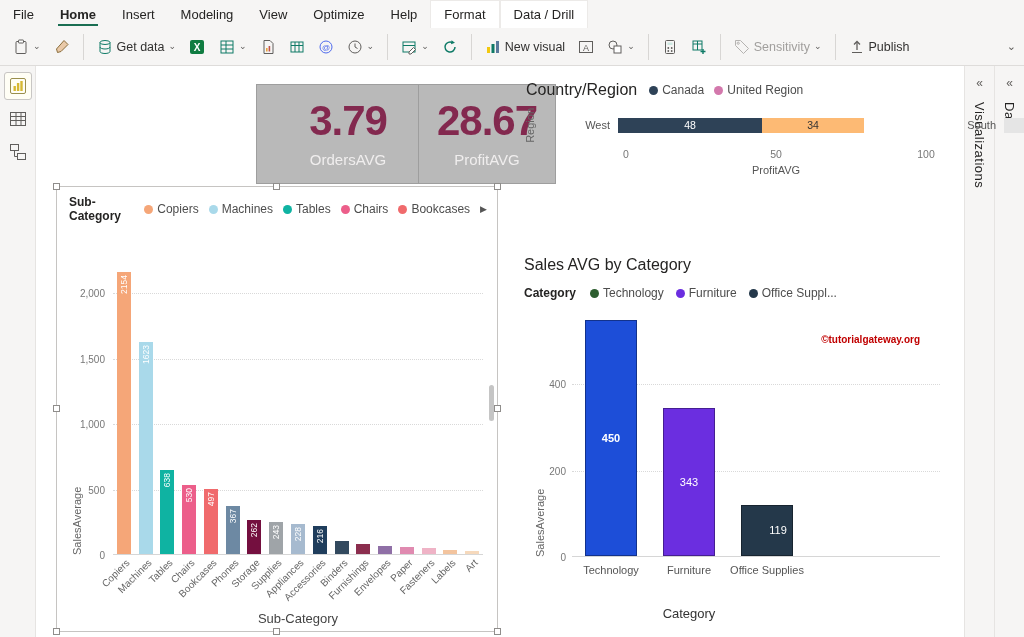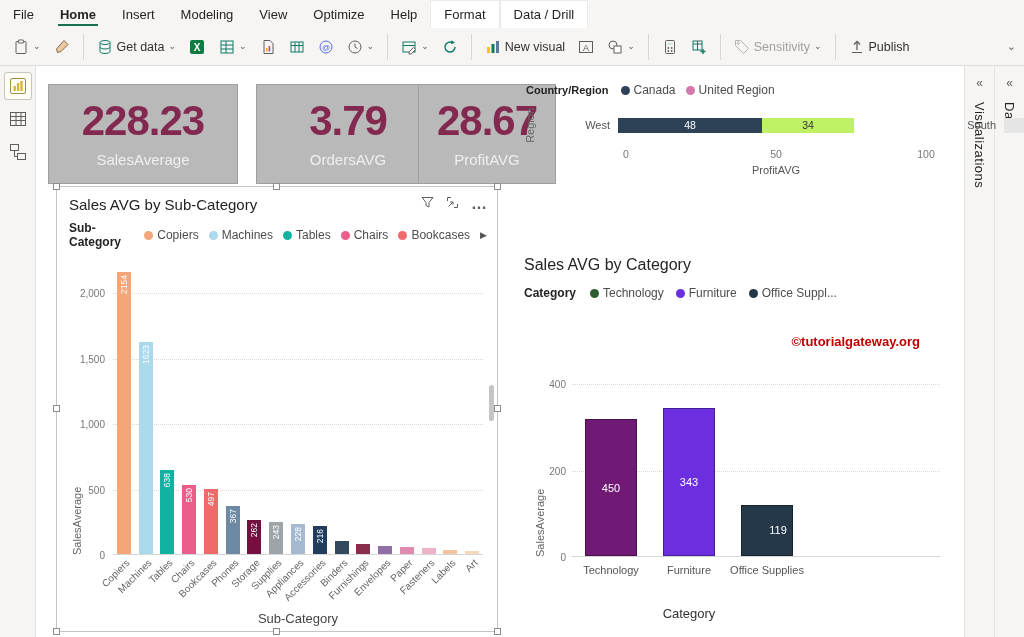--- a/index.html
+++ b/index.html
@@ -45,21 +45,21 @@
 
   
   .card{position:absolute;background:#b9b9b9;border:1px solid #9e9e9e;
     display:flex;flex-direction:column;align-items:center;justify-content:center}
   .card .num{font-weight:700;color:#83294f;font-size:42px;line-height:1;letter-spacing:-1px}
   .card .cap{color:#f0eeee;font-size:15px;margin-top:9px}
 
   
   .country{position:absolute;left:486px;top:14px;width:434px;height:184px;font-size:11px}
   .c-legend{display:flex;align-items:center;gap:12px;padding-left:4px;height:20px}
-  .c-legend-title{font-weight:700;font-size:11px;color:#252423}
+  .c-legend-title{font-weight:400;font-size:16px;color:#252423}
   .lg-item{display:flex;align-items:center;gap:4px;color:#4d4d4d;font-size:12px}
   .lg-dot{width:9px;height:9px;border-radius:50%;display:inline-block;flex:none}
   .c-body{display:flex;margin-top:8px}
   .c-ytitle{width:16px;writing-mode:vertical-rl;transform:rotate(180deg);font-size:11px;color:#666;
     display:flex;align-items:center;justify-content:center}
   .c-rows{display:flex;flex-direction:row;gap:6px}
   .c-row{display:flex;align-items:center}
   .c-cat{width:80px;text-align:right;padding-right:8px;color:#555;font-size:11px}
   .c-track{width:300px;height:15px;display:flex}
   .c-seg{height:100%;display:flex;align-items:center;justify-content:center}
@@ -95,21 +95,21 @@
   .v-xlabels{position:absolute;left:0;top:368px;width:100%;height:58px;overflow:visible}
   .xlab{position:absolute;top:2px;width:80px;text-align:right;transform:rotate(-45deg);
     transform-origin:100% 0;font-size:10px;color:#666;white-space:nowrap}
   .v-xtitle{position:absolute;bottom:5px;left:56px;width:370px;text-align:center;font-size:13px;color:#444}
   .v-scroll{position:absolute;right:3px;top:198px;width:5px;height:36px;background:#c5c5c5;border-radius:3px}
 
   
   .category{position:absolute;left:480px;top:188px;width:446px;height:420px}
   .cat-title{font-size:16px;color:#252423;padding-left:8px;padding-top:2px}
   .cat-legend{display:flex;align-items:center;gap:14px;padding-left:8px;margin-top:12px;font-size:12px}
-  .cat-watermark{position:absolute;top:80px;right:42px;color:#c00000;font-weight:700;font-size:13px}
+  .cat-watermark{position:absolute;top:80px;right:42px;color:#c00000;font-weight:700;font-size:10px}
   .cat-plot{position:absolute;left:56px;top:100px;width:368px;height:203px;border-bottom:1px solid #d6d6d6}
   .cat-bars{position:absolute;left:0;bottom:0;height:100%;width:234px;display:flex;align-items:flex-end}
   .cat-slot{width:78px;display:flex;justify-content:center;align-items:flex-end;height:100%}
   .cat-bar{width:52px;display:flex;align-items:center;justify-content:center;color:#fff;font-size:11px;
     border:1px solid rgba(0,0,0,.35)}
   .cat-ytick{position:absolute;left:18px;width:32px;text-align:right;font-size:10px;color:#777}
   .cat-xlabels{position:absolute;left:56px;top:310px;width:234px;display:flex}
   .cat-xlab{width:78px;text-align:center;font-size:11px;color:#555;line-height:1.25}
   .cat-xtitle{position:absolute;left:56px;top:352px;width:234px;text-align:center;font-size:13px;color:#333}
   .cat-ytitle{position:absolute;left:18px;top:100px;height:203px;writing-mode:vertical-rl;transform:rotate(180deg);
@@ -348,24 +348,20 @@
   <span class="collapse">«</span>
   <span class="vtext">Visualizations</span>
 </div>
 <div class="strip strip-data">
   <span class="collapse">«</span>
   <span class="vtext">Data</span>
 </div>
 
 <div class="canvas">
 
-  <div class="card" style="left:12px;top:18px;width:190px;height:100px">
-    <div class="num">228.23</div>
-    <div class="cap">SalesAverage</div>
-  </div>
   <div class="card" style="left:220px;top:18px;width:184px;height:100px">
     <div class="num">3.79</div>
     <div class="cap">OrdersAVG</div>
   </div>
   <div class="card" style="left:382px;top:18px;width:138px;height:100px">
     <div class="num">28.67</div>
     <div class="cap">ProfitAVG</div>
   </div>
 
   <div class="country">
@@ -384,21 +380,21 @@
     </div>
     <div class="c-body">
       <div class="c-ytitle">Region</div>
       <div class="c-rows" id="country-rows">
           <div class="c-row">
             <span class="c-cat">West</span>
             <div class="c-track">
               <div class="c-seg" style="width: 144px; background: rgb(46, 66, 87);">
                 <span class="seg-label light">48</span>
               </div>
-              <div class="c-seg" style="width: 92px; background: #bef264;">
+              <div class="c-seg" style="width: 102px; background: #fdba74;">
                 <span class="seg-label dark">34</span>
               </div>
             </div>
           </div>
           <div class="c-row">
             <span class="c-cat">South</span>
             <div class="c-track">
               <div class="c-seg" style="width: 87px; background: #e5e5e5;">
                 <span class="seg-label dark">29</span>
               </div>
@@ -428,37 +424,20 @@
   <div class="visual">
     <div class="handle h-nw"></div>
     <div class="handle h-n"></div>
     <div class="handle h-ne"></div>
     <div class="handle h-w"></div>
     <div class="handle h-e"></div>
     <div class="handle h-sw"></div>
     <div class="handle h-s"></div>
     <div class="handle h-se"></div>
 
-    <div class="v-header">
-      <span class="v-title">Sales AVG by Sub-Category</span>
-      <span class="v-icons">
-        <span>
-          <svg width="13" height="13" viewBox="0 0 13 13">
-              <path d="M1 1.5 H12 L8 6.5 V11 L5 9.5 V6.5 Z" fill="none" stroke="#605e5c"></path>
-            </svg>
-        </span>
-        <span>
-          <svg width="13" height="13" viewBox="0 0 13 13">
-              <path d="M5 1.5 H1.5 V5 M8 11.5 H11.5 V8" fill="none" stroke="#605e5c"></path>
-              <path d="M2.5 10.5 L7 6 M7 6 H4.2 M7 6 V8.8" fill="none" stroke="#605e5c"></path>
-            </svg>
-        </span>
-        <span class="v-more">…</span>
-      </span>
-    </div>
     <div class="v-legend">
       <span class="v-legend-title">Sub-Category</span>
       <span id="subcat-legend" style="display:flex;gap:10px">
           <span class="lg-item">
             <span class="lg-dot" style="background: rgb(245, 166, 120);"></span>
             <span>Copiers</span>
           </span>
           <span class="lg-item">
             <span class="lg-dot" style="background: rgb(169, 217, 234);"></span>
             <span>Machines</span>
@@ -612,21 +591,21 @@
     <div id="cat-yticks">
         <span class="cat-ytick" style="top: 298px;">0</span>
         <span class="cat-ytick" style="top: 211.617px;">200</span>
         <span class="cat-ytick" style="top: 125.234px;">400</span>
       </div>
     <div class="cat-plot" id="cat-plot">
         <div class="gridline" style="top: 116.617px;"></div>
         <div class="gridline" style="top: 30.234px;"></div>
         <div class="cat-bars">
           <div class="cat-slot">
-            <div class="cat-bar" style="height: 137px; background: #701a75;">
+            <div class="cat-bar" style="height: 236px; background: #1d4ed8; font-weight: bold;">
               <span>450</span>
             </div>
           </div>
           <div class="cat-slot">
             <div class="cat-bar" style="height: 148.147px; background: rgb(107, 46, 224);">
               <span>343</span>
             </div>
           </div>
           <div class="cat-slot">
             <div class="cat-bar" style="height: 51.3979px; background: rgb(36, 56, 74); padding-left: 22px;">

